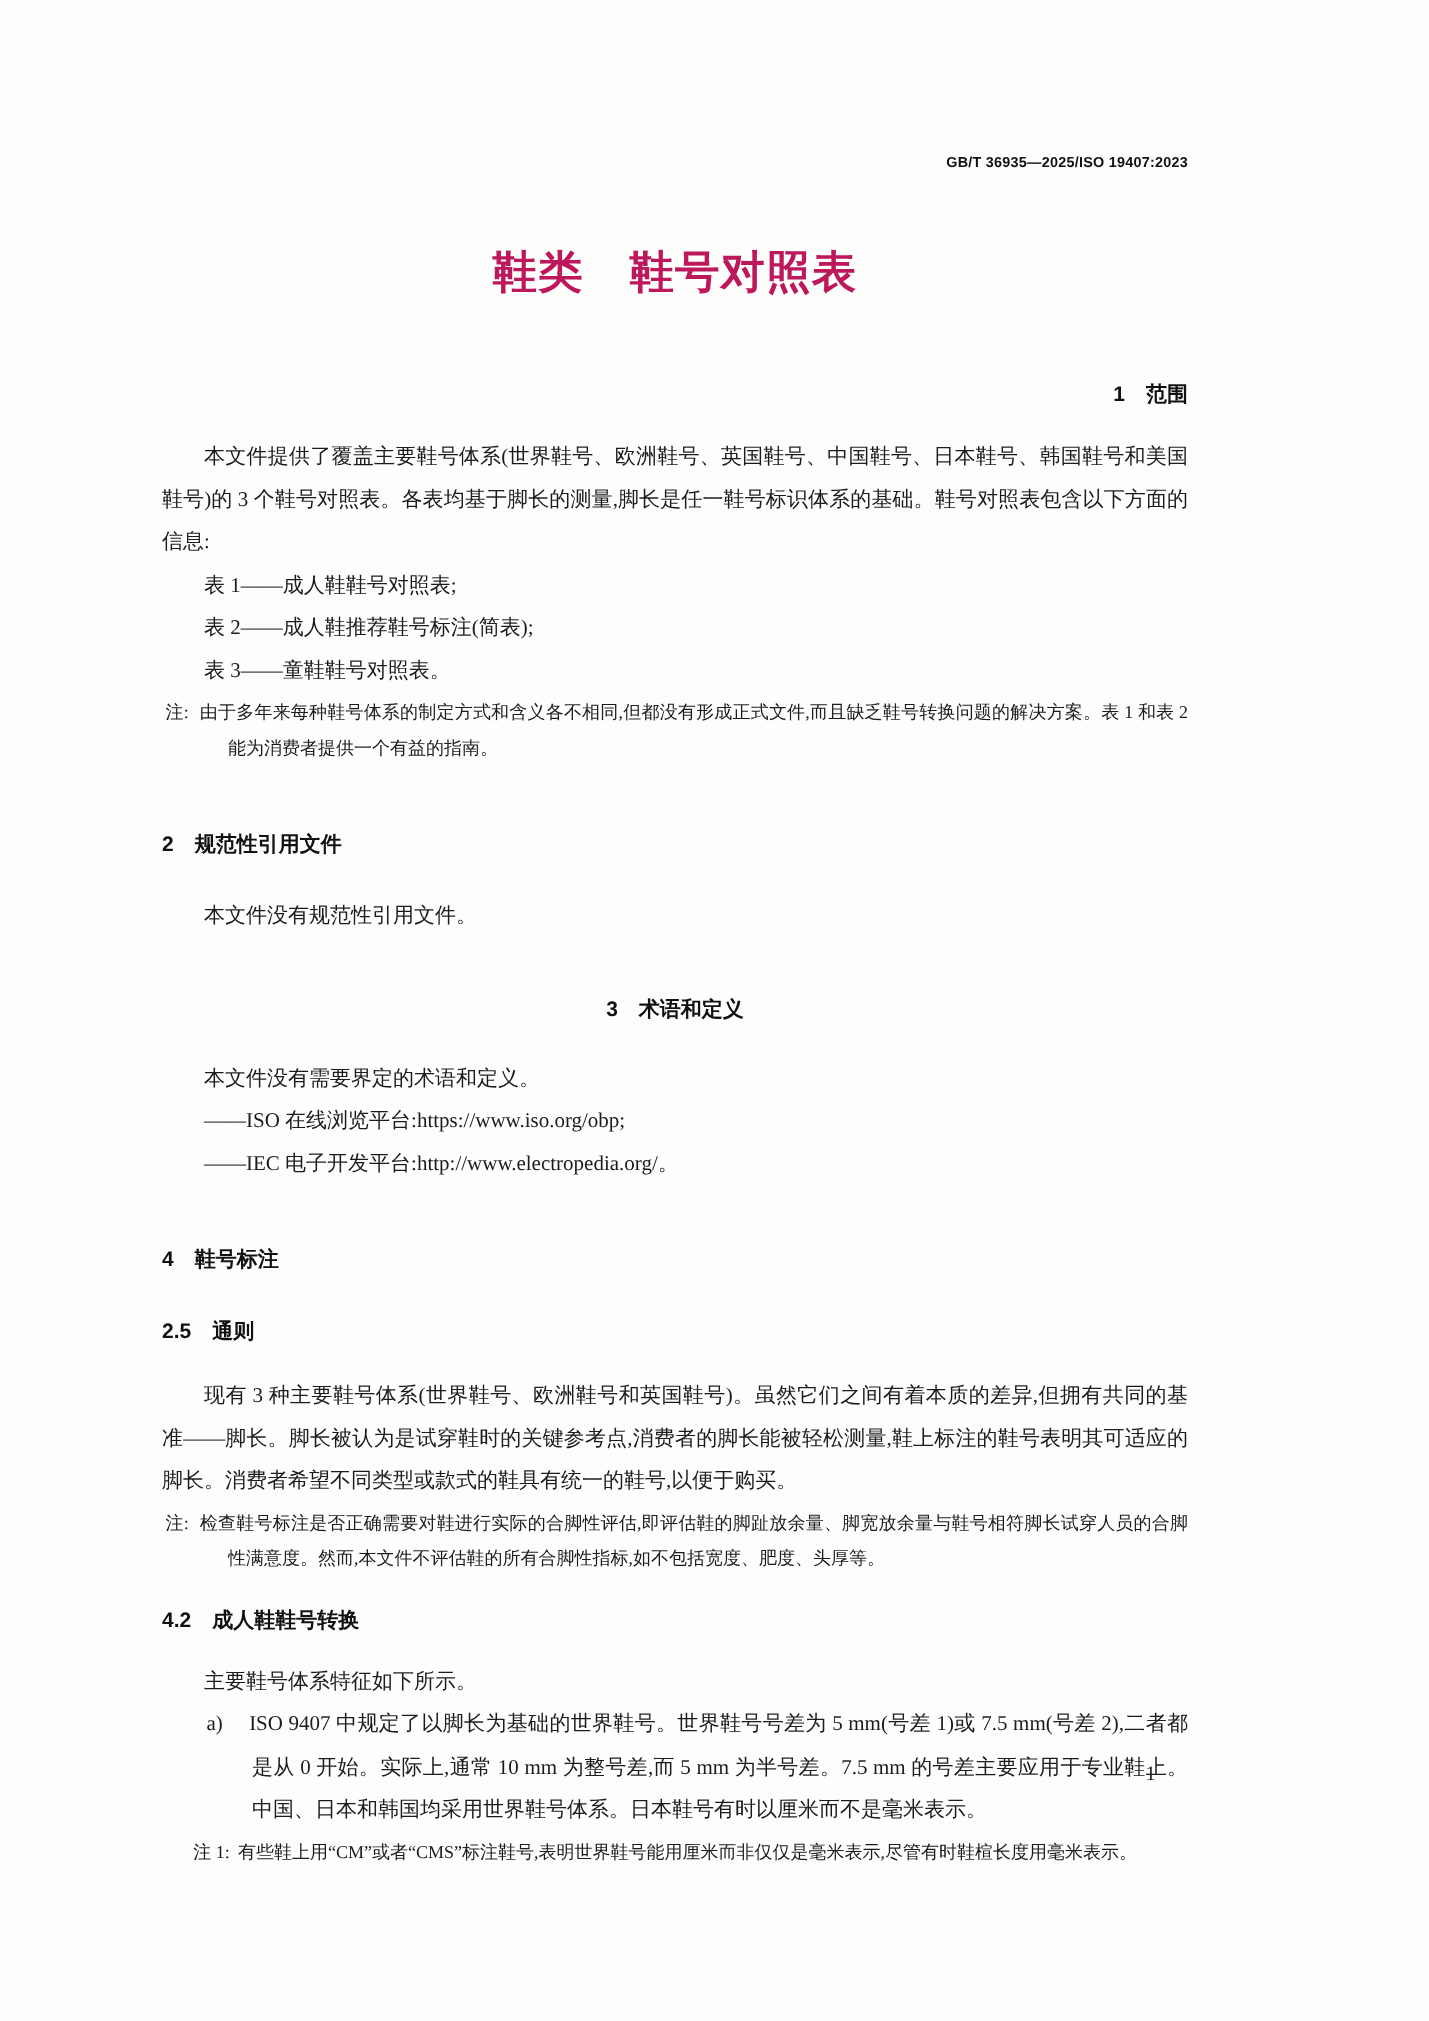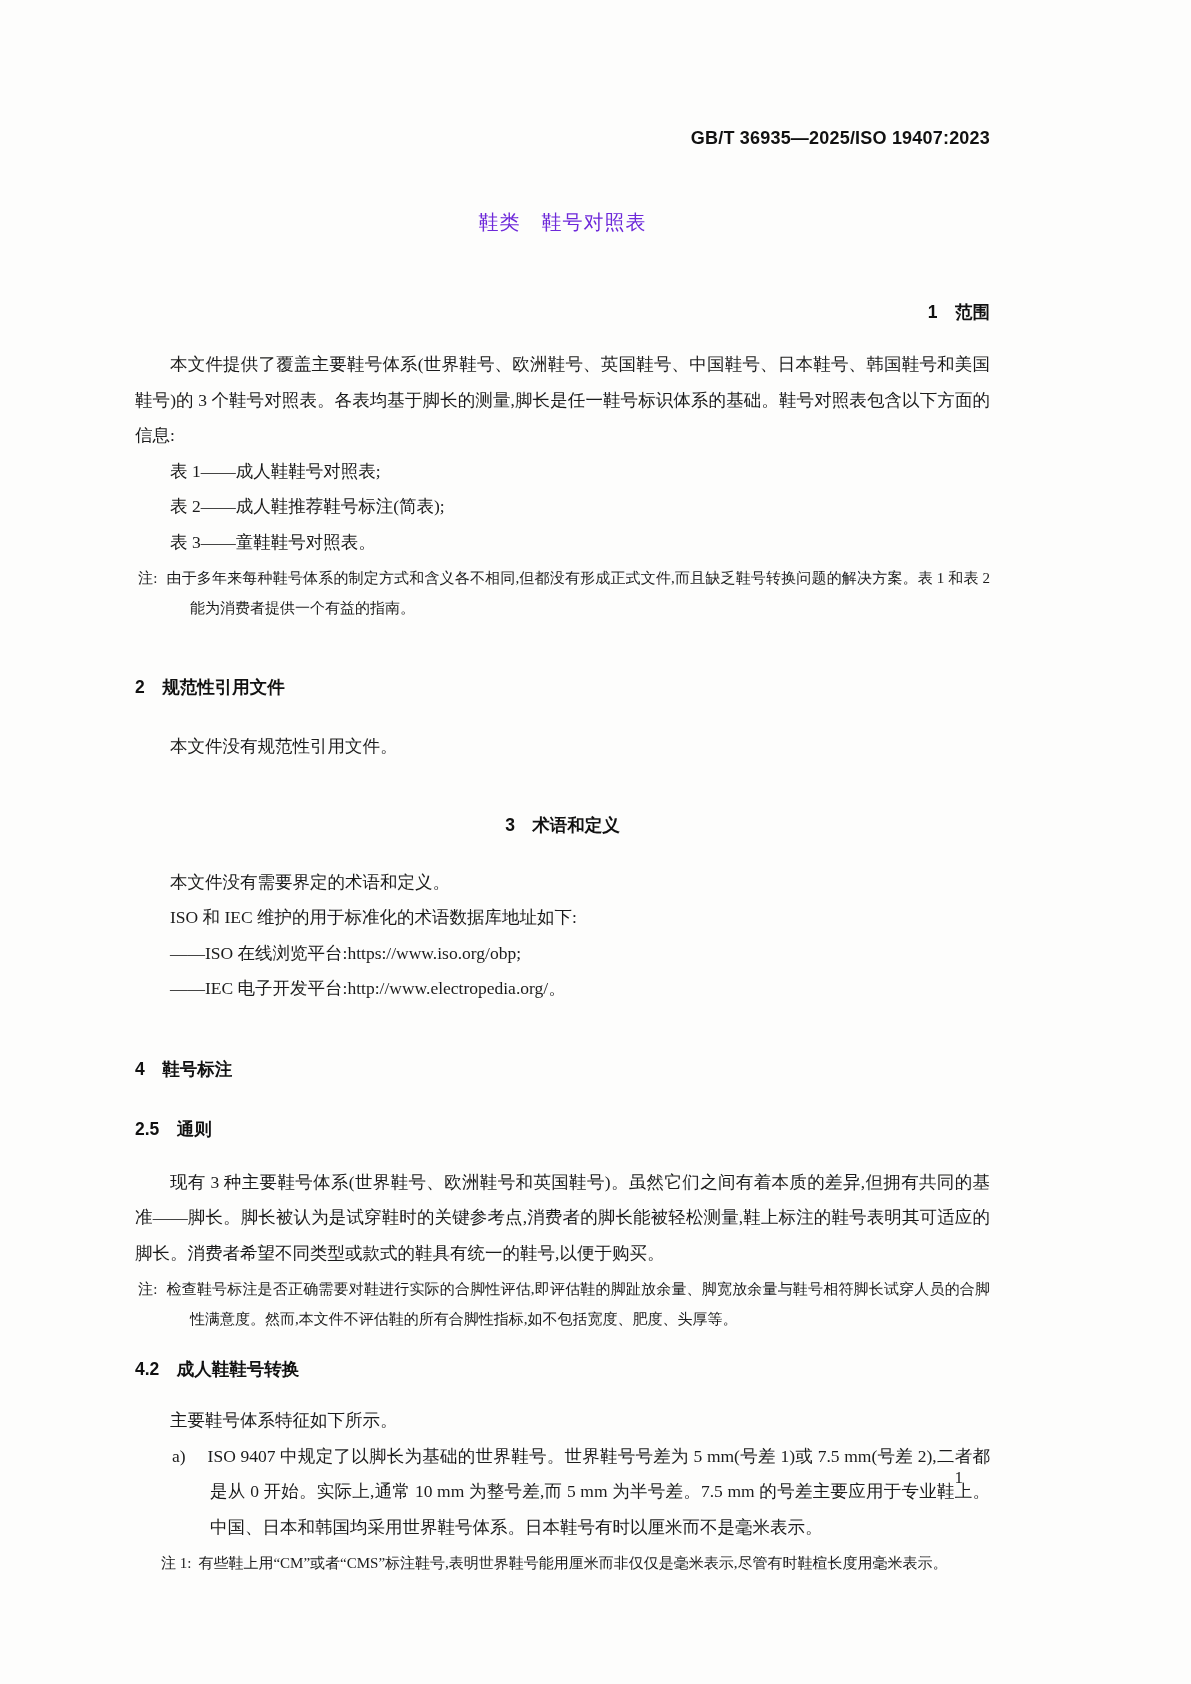--- a/index.html
+++ b/index.html
@@ -14,33 +14,33 @@
     padding: 128px 201px 0 135px;
     font-family: "Liberation Serif", "DejaVu Serif", serif;
     font-size: 17.5px;
     color: #1b1b1b;
   }
 
   .doc-header {
     text-align: right;
     font-family: "Liberation Sans", "DejaVu Sans", sans-serif;
     font-weight: 700;
-    font-size: 18px;
+    font-size: 12px;
     letter-spacing: 0.2px;
     color: #111;
   }
 
   .doc-title {
     text-align: center;
     font-family: "Liberation Sans", "DejaVu Sans", sans-serif;
-    font-weight: 400;
-    font-size: 20px;
+    font-weight: 700;
+    font-size: 37px;
     letter-spacing: 1px;
     margin: 60px 0 0 0;
-    color: #6d28d9;
+    color: #be185d;
   }
 
   .sec-heading {
     font-family: "Liberation Sans", "DejaVu Sans", sans-serif;
     font-weight: 700;
     font-size: 17.5px;
     margin: 0;
     color: #111;
   }
 
@@ -119,21 +119,20 @@
   </section>
 
   <section>
     <h2 class="sec-heading mt-52">2　规范性引用文件</h2>
     <p class="para indent mt-30">本文件没有规范性引用文件。</p>
   </section>
 
   <section>
     <h2 class="sec-heading mt-48">3　术语和定义</h2>
     <p class="para indent mt-28">本文件没有需要界定的术语和定义。</p>
-    <p class="para indent">ISO 和 IEC 维护的用于标准化的术语数据库地址如下:</p>
     <p class="para indent">——ISO 在线浏览平台:https://www.iso.org/obp;</p>
     <p class="para indent">——IEC 电子开发平台:http://www.electropedia.org/。</p>
   </section>
 
   <section>
     <h2 class="sec-heading mt-50">4　鞋号标注</h2>
 
     <h3 class="sec-heading mt-36">2.5　通则</h3>
     <p class="para indent justify mt-24">现有 3 种主要鞋号体系(世界鞋号、欧洲鞋号和英国鞋号)。虽然它们之间有着本质的差异,但拥有共同的基准——脚长。脚长被认为是试穿鞋时的关键参考点,消费者的脚长能被轻松测量,鞋上标注的鞋号表明其可适应的脚长。消费者希望不同类型或款式的鞋具有统一的鞋号,以便于购买。</p>
     <div class="note mt-4"><span class="note-label">注:</span><span>检查鞋号标注是否正确需要对鞋进行实际的合脚性评估,即评估鞋的脚趾放余量、脚宽放余量与鞋号相符脚长试穿人员的合脚性满意度。然而,本文件不评估鞋的所有合脚性指标,如不包括宽度、肥度、头厚等。</span></div>

